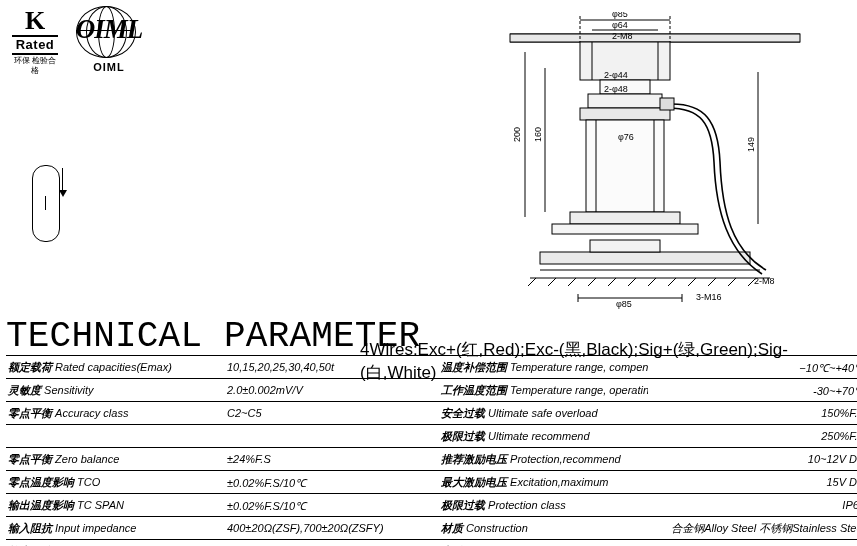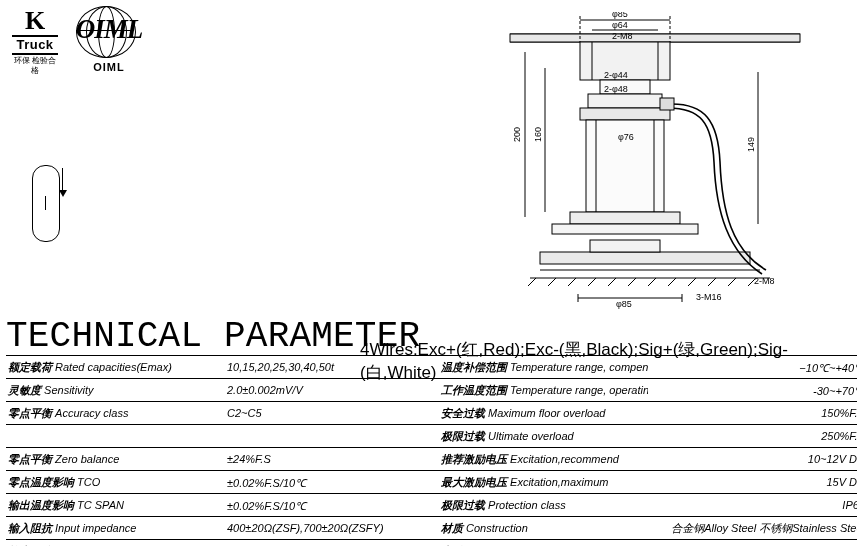--- a/index.html
+++ b/index.html
@@ -97,21 +97,21 @@
   .drawing svg{display:block;}
 </style>
 </head>
 <body>
 
 <div class="page">
 
   <div class="logo-rohs">
     <div class="k">K</div>
     <div class="rohs-line"></div>
-    <div class="rohs">Truck</div>
+    <div class="rohs">Rated</div>
     <div class="rohs-line"></div>
     <div class="cn">环保 检验合格</div>
   </div>
 
   <div class="logo-oiml">
     <div class="globe">
         <div class="m2"></div>
       </div>
     <div class="word">OIML</div>
     <div class="sub">OIML</div>
@@ -210,33 +210,33 @@
       </tr>
       <tr>
         <td class="lbl"><span class="cn">灵敏度</span> <span>Sensitivity</span></td>
         <td class="val">2.0±0.002mV/V</td>
         <td class="lbl2"><span class="cn">工作温度范围</span> <span>Temperature range, operating</span></td>
         <td class="val2">-30~+70℃</td>
       </tr>
       <tr>
         <td class="lbl"><span class="cn">零点平衡</span> <span>Accuracy class</span></td>
         <td class="val">C2~C5</td>
-        <td class="lbl2"><span class="cn">安全过载</span> <span>Maximum floor overload</span></td>
+        <td class="lbl2"><span class="cn">安全过载</span> <span>Ultimate safe overload</span></td>
         <td class="val2">150%F.S</td>
       </tr>
       <tr>
         <td class="lbl"><span class="cn"></span> <span></span></td>
         <td class="val"></td>
-        <td class="lbl2"><span class="cn">极限过载</span> <span>Ultimate overload</span></td>
+        <td class="lbl2"><span class="cn">极限过载</span> <span>Ultimate recommend</span></td>
         <td class="val2">250%F.S</td>
       </tr>
       <tr>
         <td class="lbl"><span class="cn">零点平衡</span> <span>Zero balance</span></td>
         <td class="val">±24%F.S</td>
-        <td class="lbl2"><span class="cn">推荐激励电压</span> <span>Excitation,recommend</span></td>
+        <td class="lbl2"><span class="cn">推荐激励电压</span> <span>Protection,recommend</span></td>
         <td class="val2">10~12V DC</td>
       </tr>
       <tr>
         <td class="lbl"><span class="cn">零点温度影响</span> <span>TCO</span></td>
         <td class="val">±0.02%F.S/10℃</td>
         <td class="lbl2"><span class="cn">最大激励电压</span> <span>Excitation,maximum</span></td>
         <td class="val2">15V DC</td>
       </tr>
       <tr>
         <td class="lbl"><span class="cn">输出温度影响</span> <span>TC SPAN</span></td>

